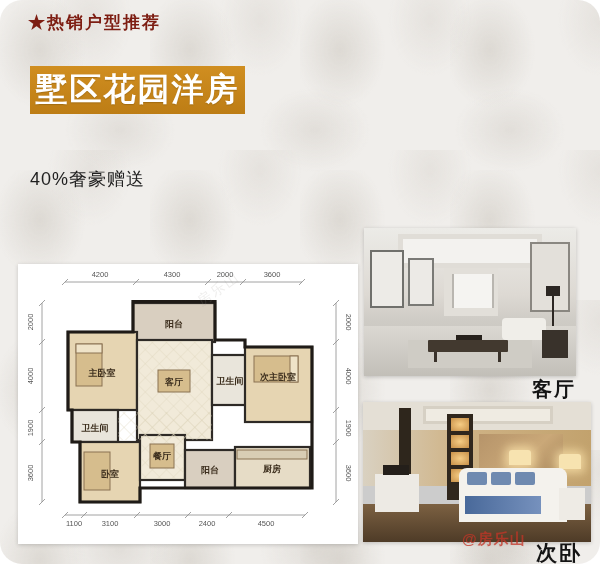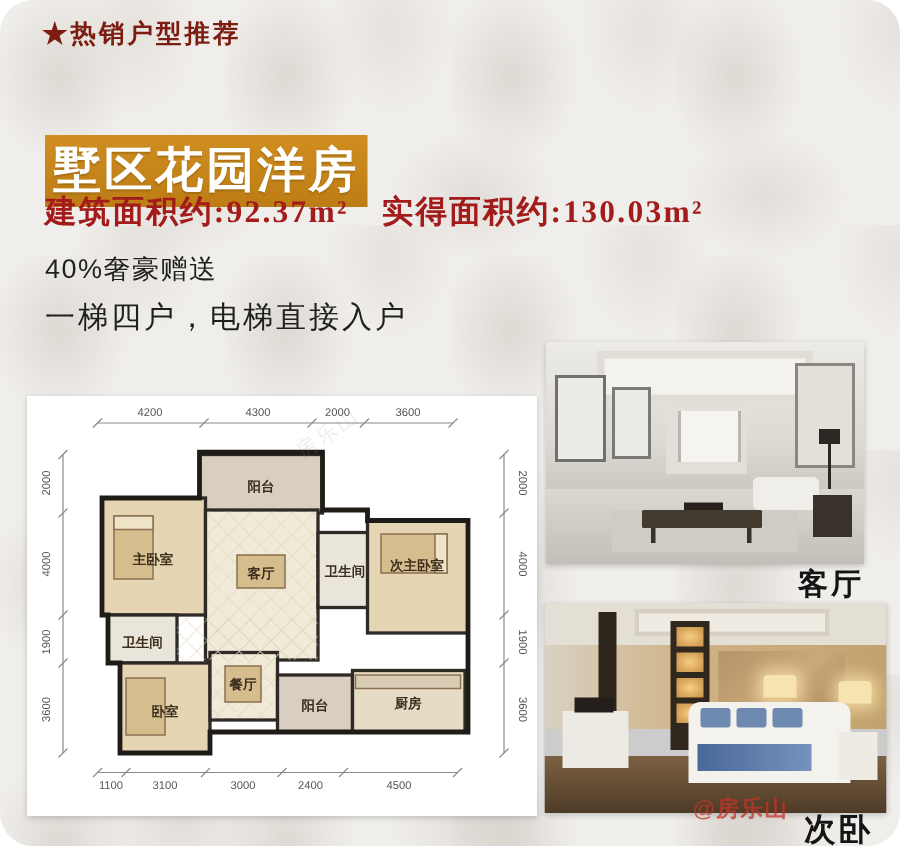--- a/index.html
+++ b/index.html
@@ -18,21 +18,20 @@
   .tagline{
     left:28px;top:11px;font-family:"Liberation Serif",serif;
     font-size:17px;font-weight:bold;color:#7d1d12;letter-spacing:2px;
   }
   .banner{
     left:30px;top:66px;width:215px;height:48px;
     background:linear-gradient(180deg,#d08e20,#bd7d15);
     color:#fff;font-size:32px;font-weight:bold;letter-spacing:2px;
     display:flex;align-items:center;justify-content:center;
     text-shadow:0 1px 1px rgba(120,80,10,.4);
-    margin-top:24px;
   }
   .unit-code{
     left:256px;top:34px;font-size:76px;line-height:1;font-weight:bold;color:#c8861b;
   }
   .unit-suffix{
     left:372px;top:80px;font-size:31px;font-weight:bold;color:#c8861b;letter-spacing:3px;
   }
   .area-line{
     left:30px;top:127px;display:flex;gap:22px;
     font-family:"Liberation Serif",serif;font-weight:bold;
@@ -97,26 +96,21 @@
 </style>
 </head>
 <body>
 
 <div class="page">
 
   <div class="abs tagline">★热销户型推荐</div>
 
   <div class="abs banner">墅区花园洋房</div>
 
-  <div class="abs area-line">
-    <span>建筑面积约:92.37m²</span>
-    <span>实得面积约:130.03m²</span>
-  </div>
   <div class="abs bonus-line">40%奢豪赠送</div>
-  <div class="abs feature-line">一梯四户，电梯直接入户</div>
 
   <div class="abs plan-panel">
     <svg class="svg-plan" width="340" height="280" viewBox="0 0 340 280">
       <defs>
         <pattern id="tiles" width="10" height="10" patternUnits="userSpaceOnUse" patternTransform="rotate(45)">
           <path d="M0 0H10M0 0V10" stroke="#ddd2ba" stroke-width="0.7"></path>
         </pattern>
       </defs>
 
       <g stroke="#8a8a8a" stroke-width="0.8">

